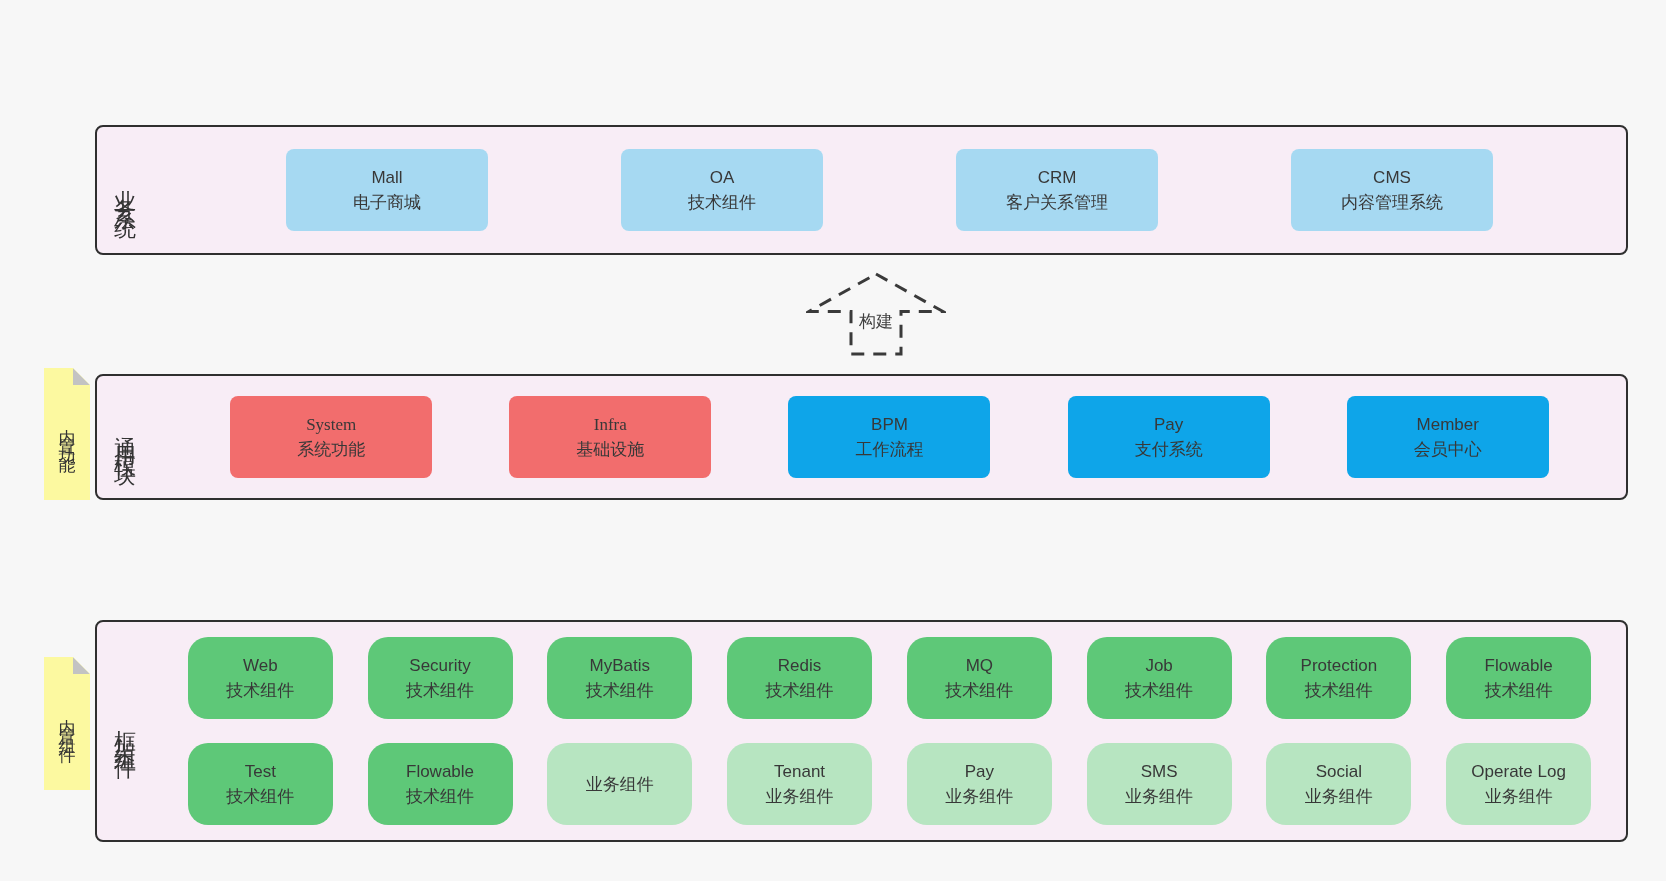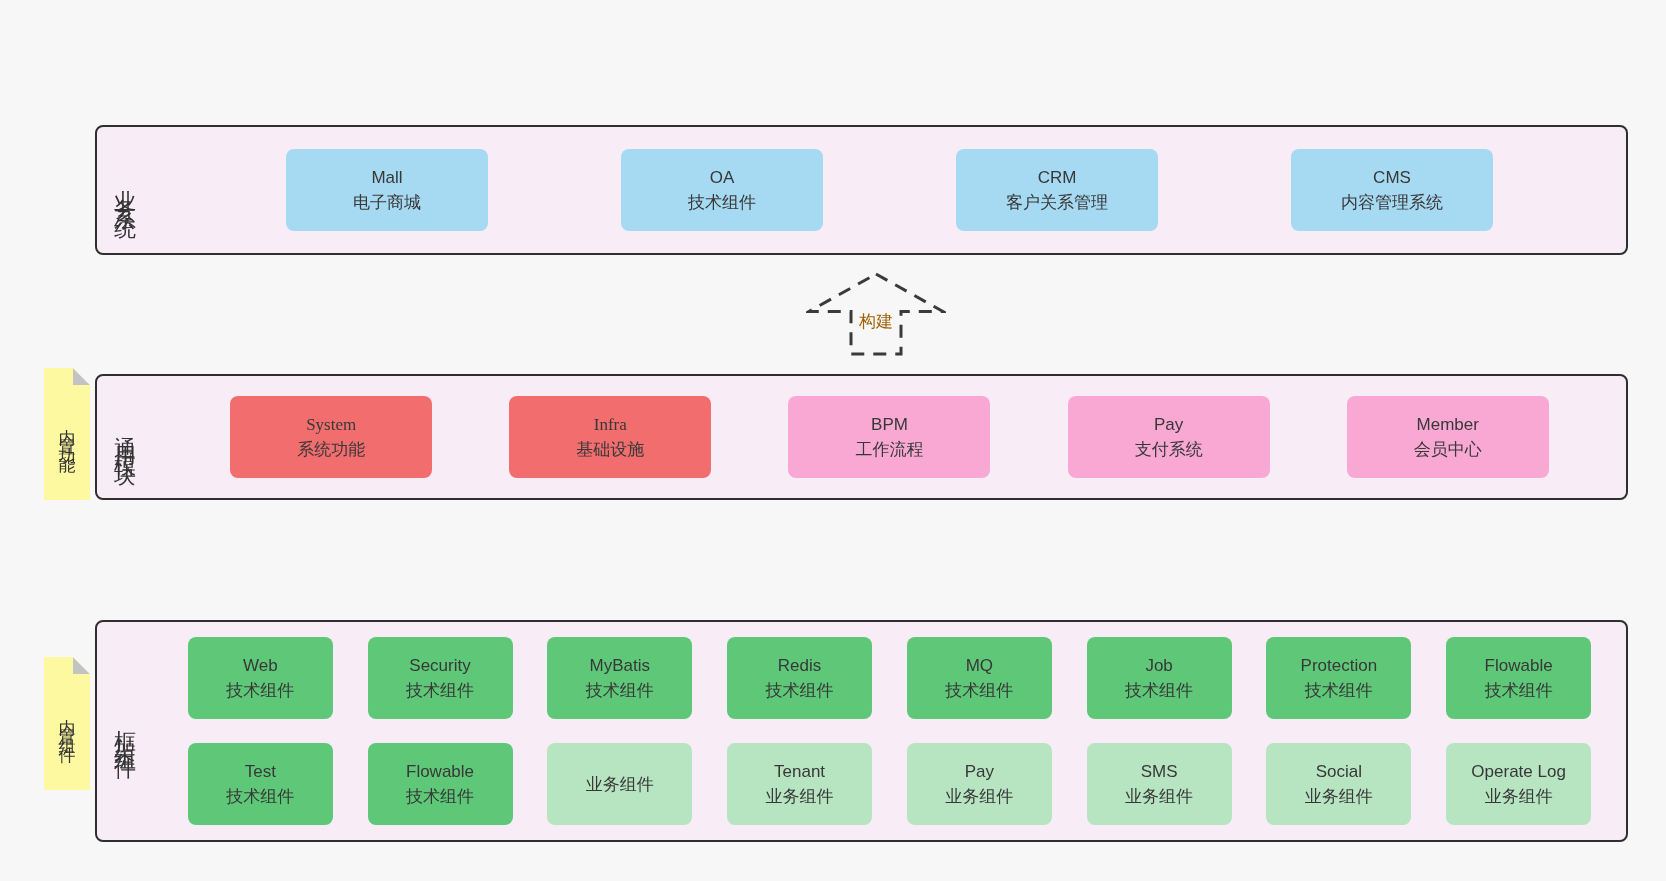--- a/index.html
+++ b/index.html
@@ -24,24 +24,24 @@
   .band-content{flex:1;display:flex;flex-direction:column;justify-content:center;gap:24px;}
   .boxes{display:flex;justify-content:space-evenly;align-items:center;}
   
   .box{
     box-sizing:border-box;border-radius:8px;
     display:flex;flex-direction:column;align-items:center;justify-content:center;
     text-align:center;font-size:17px;line-height:25px;color:#383838;
   }
   .box .box-name{padding:0 16px;}
   .wide .box{width:202px;height:82px;}
-  .narrow .box{width:145px;height:82px;}
+  .narrow .box{width:145px;height:82px;border-radius:20px;}
   .blue{background:#a6d9f2;}
   .red{background:#f26d6d;font-family:Liberation Serif, serif;}
-  .pink{background:#f9a8d4;}
+  .pink{background:#0ea5e9;}
   .green{background:#5ec878;}
   .lightgreen{background:#b7e5c1;}
   
   .note{
     position:absolute;left:44px;width:46px;background:#fcf9a0;
     display:flex;align-items:center;justify-content:center;
     clip-path:polygon(0 0,calc(100% - 17px) 0,100% 17px,100% 100%,0 100%);
   }
   .note1{top:368px;height:132px;}
   .note2{top:657px;height:133px;}
@@ -53,21 +53,21 @@
     writing-mode:vertical-rl;text-orientation:upright;
     font-size:17px;letter-spacing:9px;color:#333;
   }
   
   .arrow{position:absolute;width:140px;height:84px;}
   .arrow1{left:806px;top:272px;}
   .arrow2{left:823px;top:518px;}
   .arrow svg{position:absolute;inset:0;}
   .arrow-label{
     position:absolute;left:50%;top:38px;transform:translateX(-50%);
-    background:#f7f7f7;padding:0 3px;font-size:17px;color:#a16207;white-space:nowrap;
+    background:#f7f7f7;padding:0 3px;font-size:17px;color:#404040;white-space:nowrap;
   }
 </style>
 </head>
 <body>
 
 <div class="canvas">
 
   <section class="band band1">
     <div class="band-label">业务系统</div>
     <div class="band-content">

